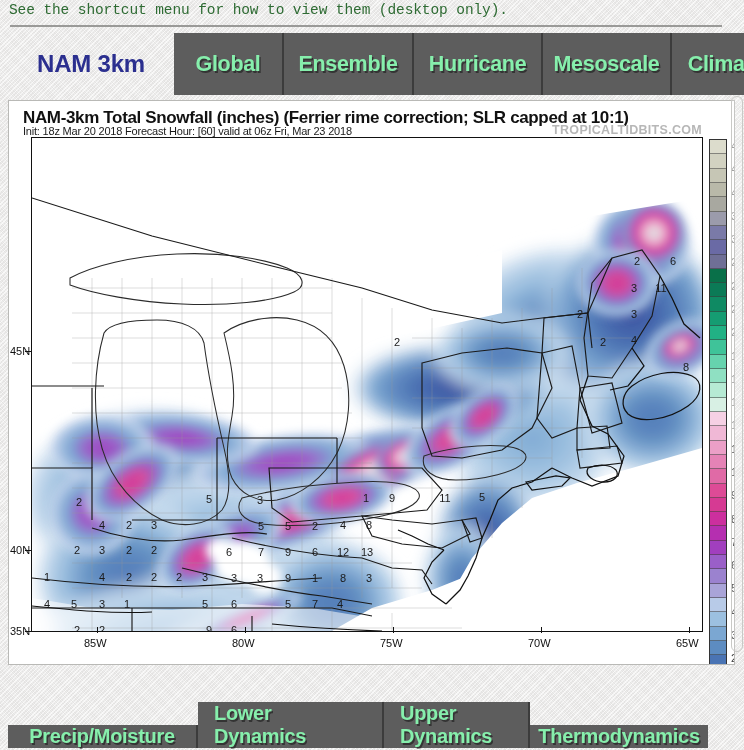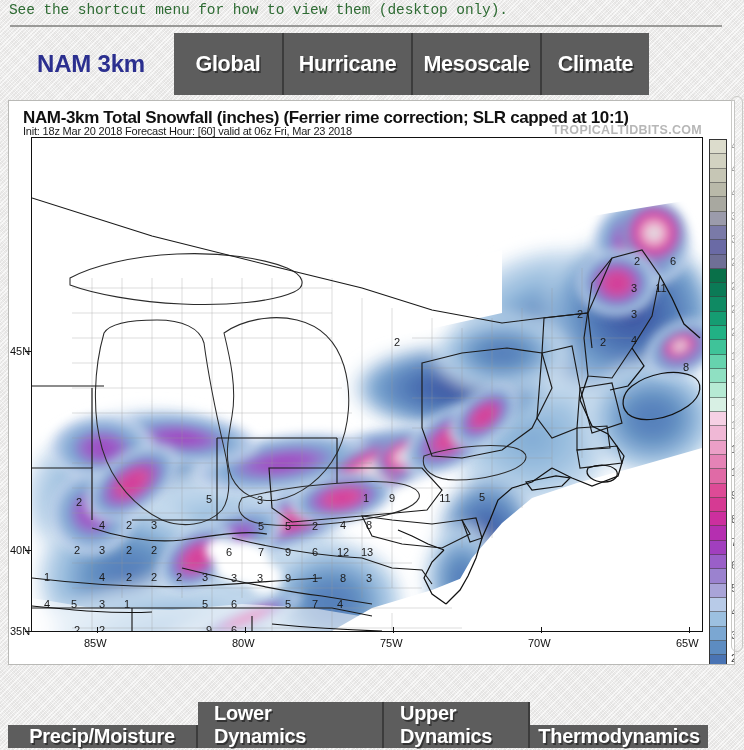--- a/index.html
+++ b/index.html
@@ -48,21 +48,21 @@
     left: 8px; top: 33px;
     height: 62px;
     display: flex;
     align-items: stretch;
   }
   .tab {
     display: flex;
     align-items: center;
     justify-content: center;
     background: #5d5d5d;
-    color: #ffffff;
+    color: #86efac;
     font-weight: bold;
     font-size: 21.5px;
     text-shadow: 1.5px 1.5px 0 rgba(0,0,0,0.45);
     border-right: 2px solid #3c3c3c;
     box-sizing: border-box;
     letter-spacing: -0.3px;
     padding: 0 14px;
     cursor: pointer;
   }
   .tab:last-child { border-right: none; }
@@ -186,20 +186,23 @@
 
   <div id="notice">See the shortcut menu for how to view them (desktop only).</div>
   <div id="notice-rule"></div>
 
   <div id="tabbar-top">
     <div class="tab active" style="width:166px">
       <span>NAM 3km</span>
     </div>
     <div class="tab" style="width:110px">
       <span>Global</span>
+    </div>
+    <div class="tab" style="width:130px">
+      <span>Ensemble</span>
     </div>
     <div class="tab" style="width:129px">
       <span>Hurricane</span>
     </div>
     <div class="tab" style="width:129px">
       <span>Mesoscale</span>
     </div>
     <div class="tab" style="width:107px">
       <span>Climate</span>
     </div>

